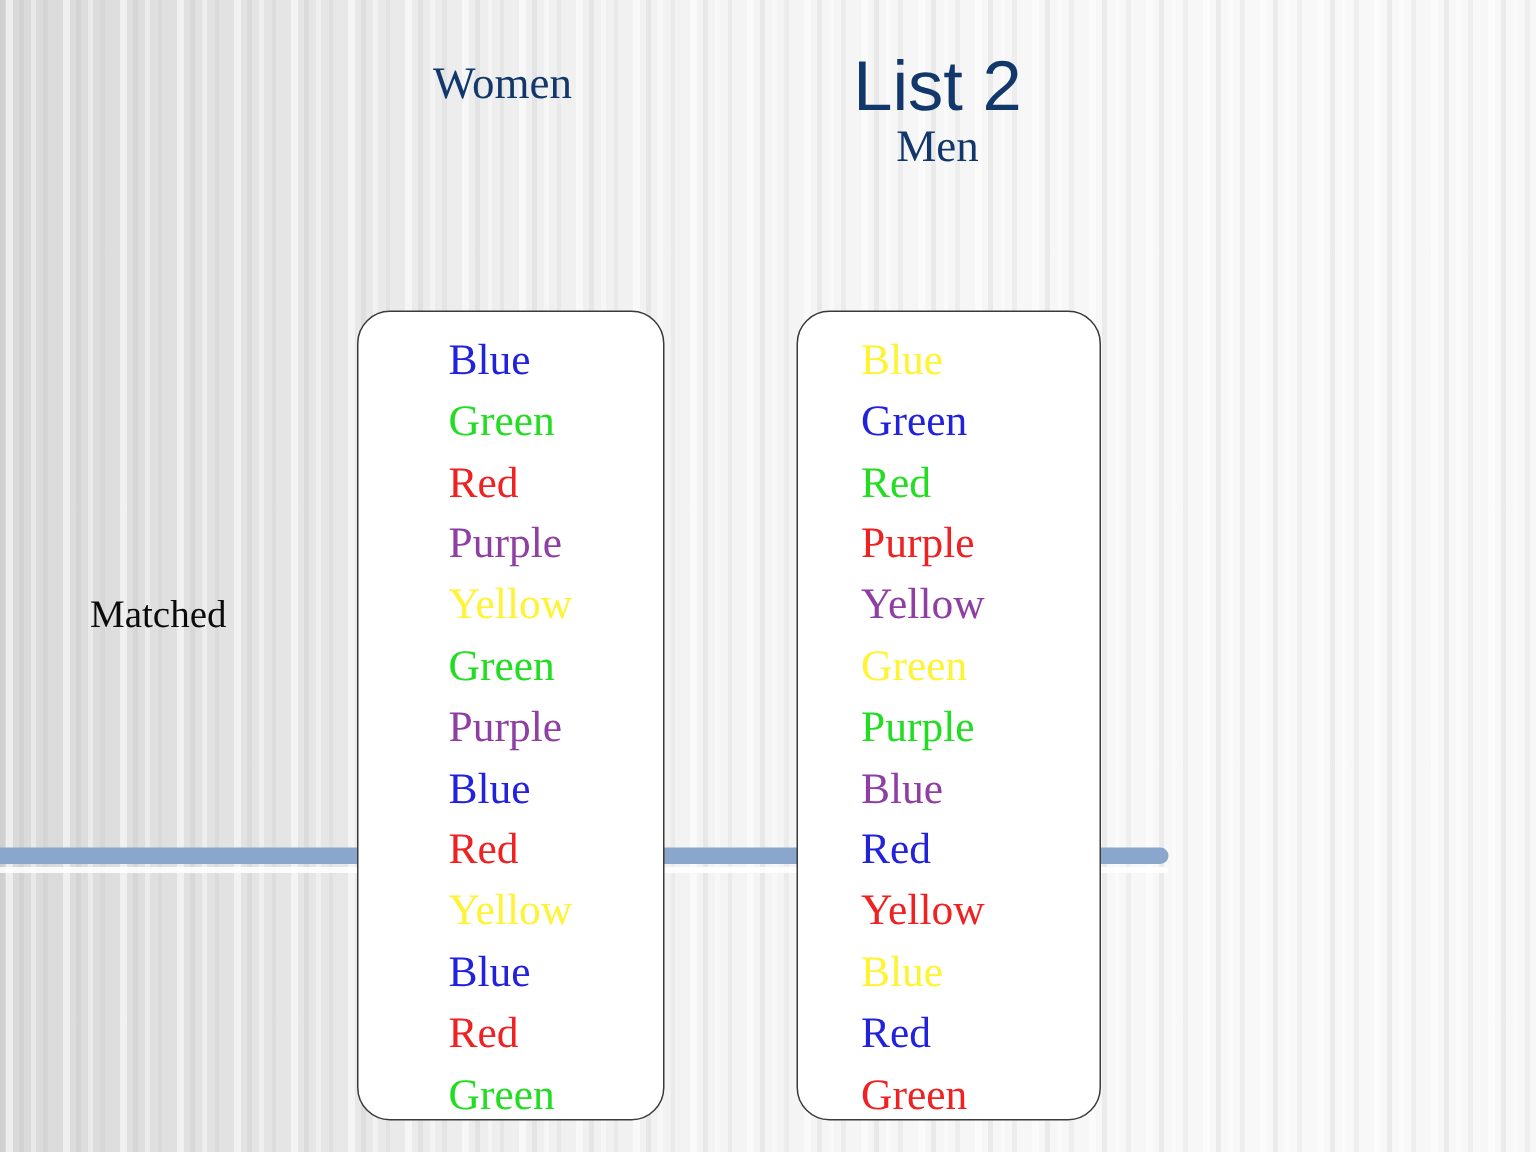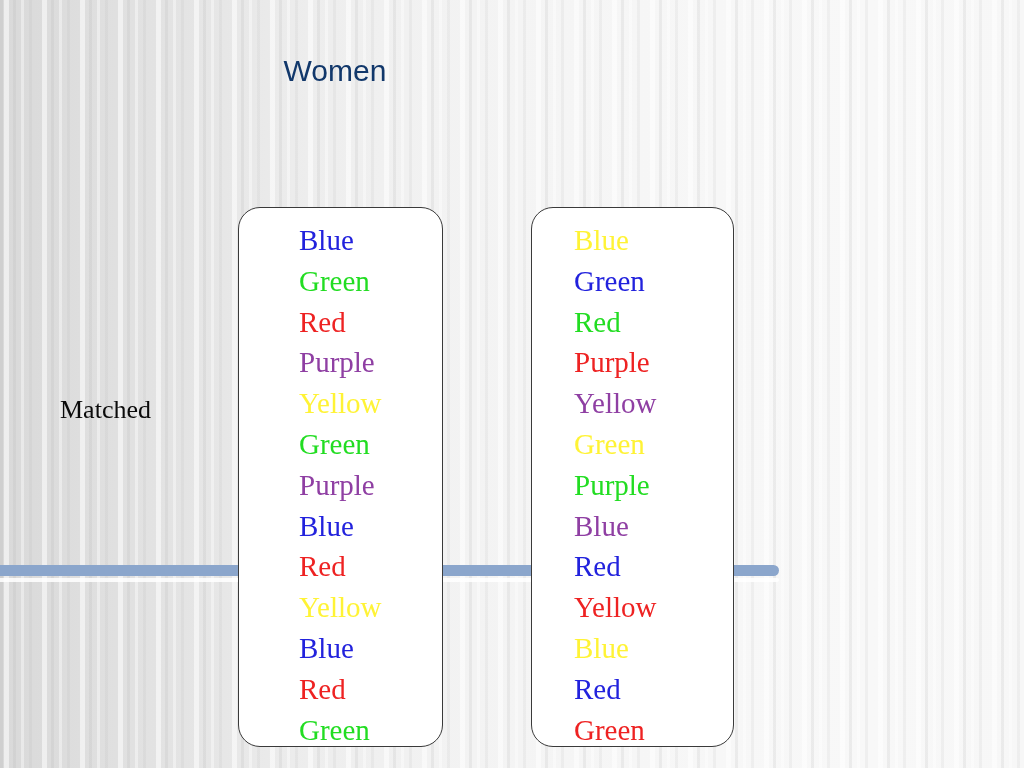--- a/index.html
+++ b/index.html
@@ -97,24 +97,25 @@
   }
   .col-head .title {
     display: block;
     font-size: 47px;
     font-weight: normal;
     letter-spacing: 0px;
     white-space: nowrap;
   }
   .col-head .subtitle {
     display: block;
-    margin-top: 18px;
+    margin-top: 3px;
     font-size: 30px;
     font-weight: normal;
     white-space: nowrap;
+    font-family: Liberation Serif, serif;
   }
   #head-1 { left: 197px; top: 38px; width: 276px; }
   #head-2 { left: 487px; top: 33px; width: 276px; }
 
   
   .side-label {
     position: absolute;
     font-family: "Liberation Serif", serif;
     font-size: 26px;
     color: #0b0b0b;
@@ -166,20 +167,24 @@
   <div class="bg-stripes"></div>
   <div class="bg-edge-left"></div>
 
   <div class="deco-bar"></div>
   <div class="deco-bar-shine"></div>
 
   <div class="col-head" id="head-1">
     <span class="subtitle">Women</span>
   </div>
 
+  <div class="col-head" id="head-2">
+    <span class="title">List 2</span>
+    <span class="subtitle">Men</span>
+  </div>
 
   <div class="side-label" id="label-matched">Matched</div>
 
   <div class="word-box" id="box-1">
     <ul class="word-list">
         <li style="color: rgb(34, 34, 221);">Blue</li>
         <li style="color: rgb(34, 221, 34);">Green</li>
         <li style="color: rgb(238, 34, 34);">Red</li>
         <li style="color: rgb(143, 63, 163);">Purple</li>
         <li style="color: rgb(255, 243, 53);">Yellow</li>

